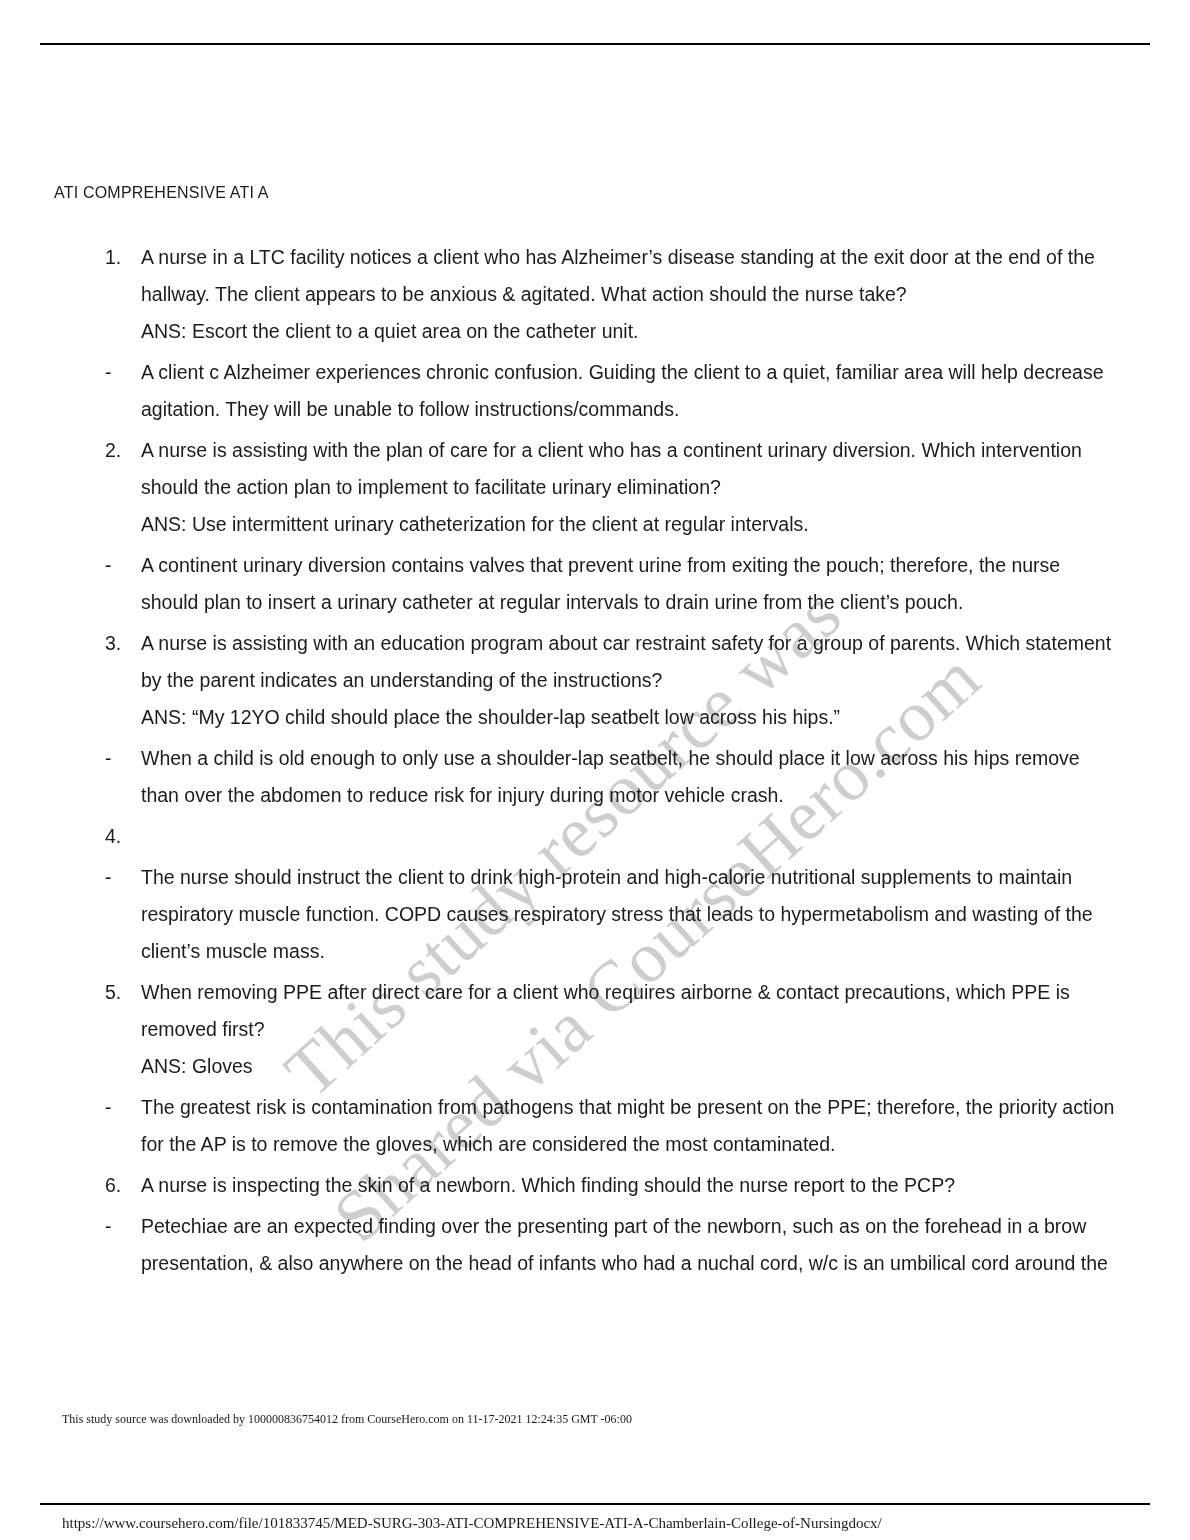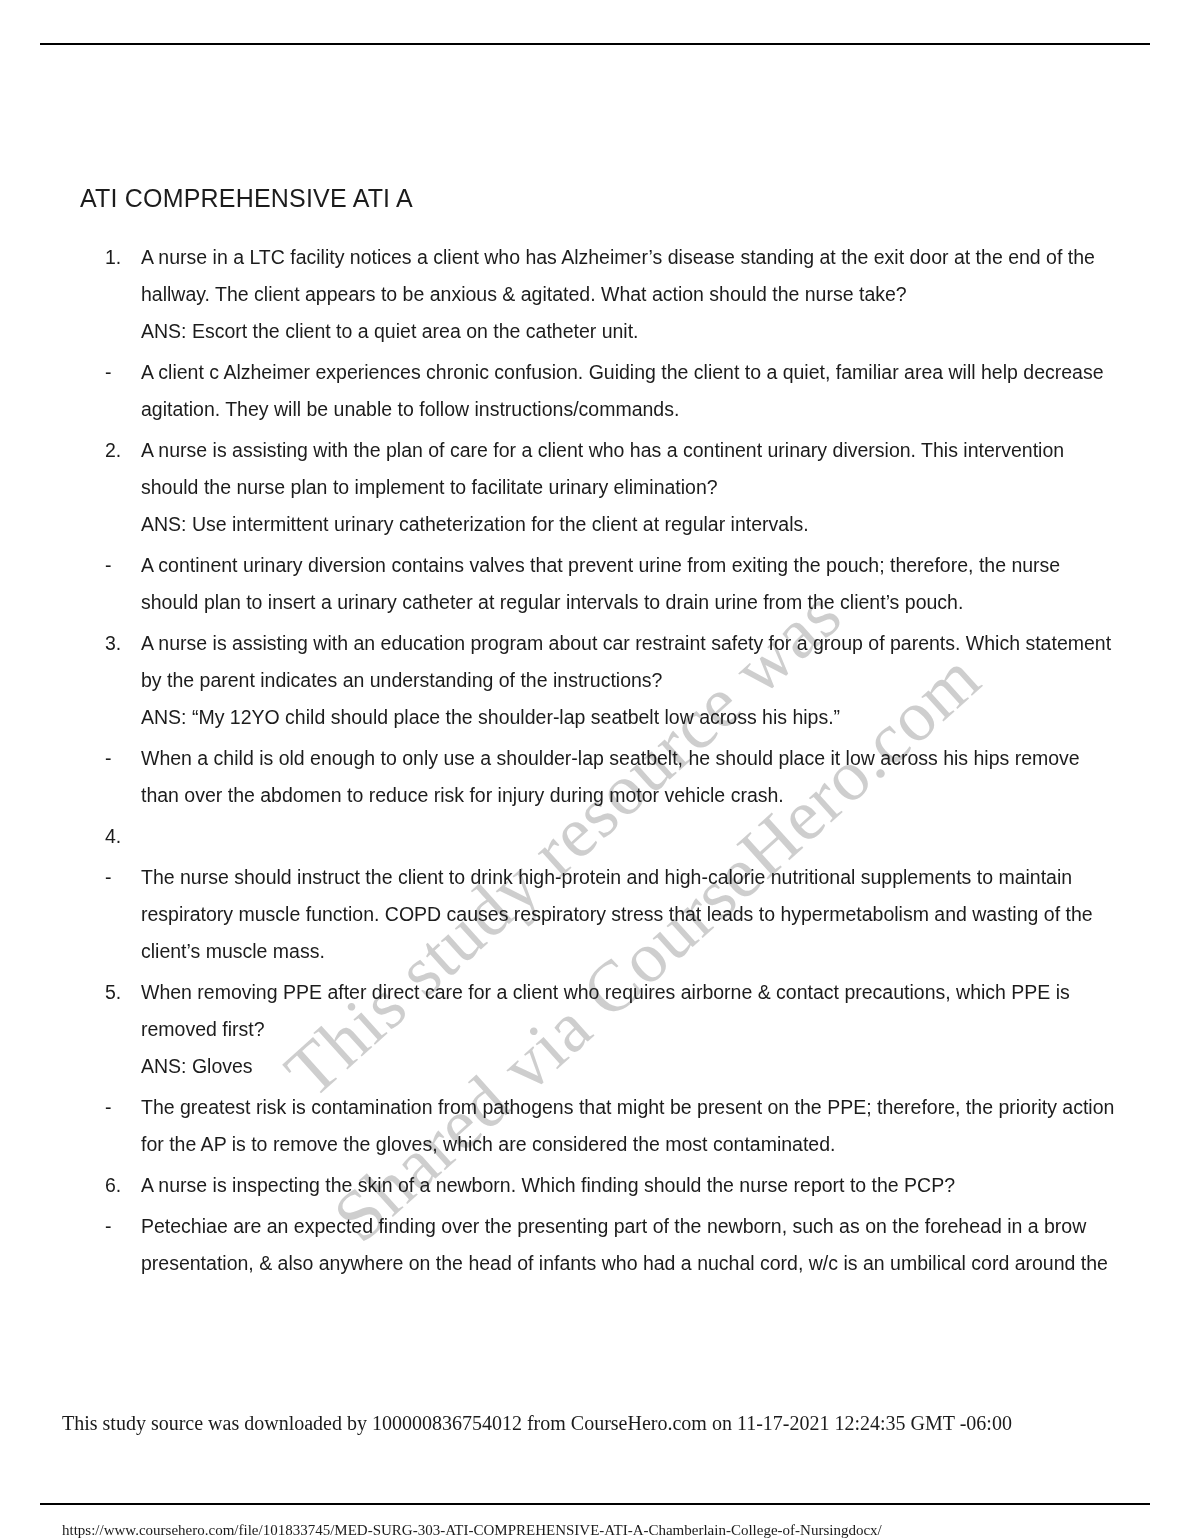--- a/index.html
+++ b/index.html
@@ -17,22 +17,22 @@
     position: absolute;
     top: 43px;
     left: 40px;
     width: 1110px;
     border-top: 2px solid #000;
   }
 
   .doc-title {
     position: absolute;
     top: 184px;
-    left: 80px;
-    font-size: 25px;
+    left: 54px;
+    font-size: 16px;
     letter-spacing: 0.2px;
   }
 
   .content {
     position: absolute;
     top: 239px;
     left: 105px;
     width: 1012px;
     font-size: 19.5px;
     line-height: 37px;
@@ -64,42 +64,41 @@
     white-space: nowrap;
     color: rgba(125, 125, 125, 0.38);
     letter-spacing: 1px;
   }
 
   .footer-note {
     position: absolute;
     top: 1412px;
     left: 62px;
     font-family: "Liberation Serif", serif;
-    font-size: 20px;
+    font-size: 12px;
     color: #1b1b1b;
     z-index: 1;
   }
 
   .bottom-rule {
     position: absolute;
     top: 1503px;
     left: 40px;
     width: 1110px;
     border-top: 2px solid #000;
   }
 
   .footer-url {
     position: absolute;
     top: 1515px;
     left: 62px;
     font-family: "Liberation Serif", serif;
     font-size: 15px;
     color: #1b1b1b;
     z-index: 1;
-    margin-top: 7px;
   }
 </style>
 </head>
 <body>
 
 <div class="page">
 
   <div class="top-rule"></div>
 
   <div class="watermark">
@@ -122,21 +121,21 @@
     <div class="item">
       <span class="marker">-</span>
       <div class="item-body">
         <span>A client c Alzheimer experiences chronic confusion. Guiding the client to a quiet, familiar area will help decrease agitation. They will be unable to follow instructions/commands.</span>
       </div>
     </div>
 
     <div class="item">
       <span class="marker">2.</span>
       <div class="item-body">
-        <span>A nurse is assisting with the plan of care for a client who has a continent urinary diversion. This intervention should the nurse plan to implement to facilitate urinary elimination?</span>
+        <span>A nurse is assisting with the plan of care for a client who has a continent urinary diversion. Which intervention should the action plan to implement to facilitate urinary elimination?</span>
         <div>ANS: Use intermittent urinary catheterization for the client at regular intervals.</div>
       </div>
     </div>
 
     <div class="item">
       <span class="marker">-</span>
       <div class="item-body">
         <span>A continent urinary diversion contains valves that prevent urine from exiting the pouch; therefore, the nurse should plan to insert a urinary catheter at regular intervals to drain urine from the client’s pouch.</span>
       </div>
     </div>

